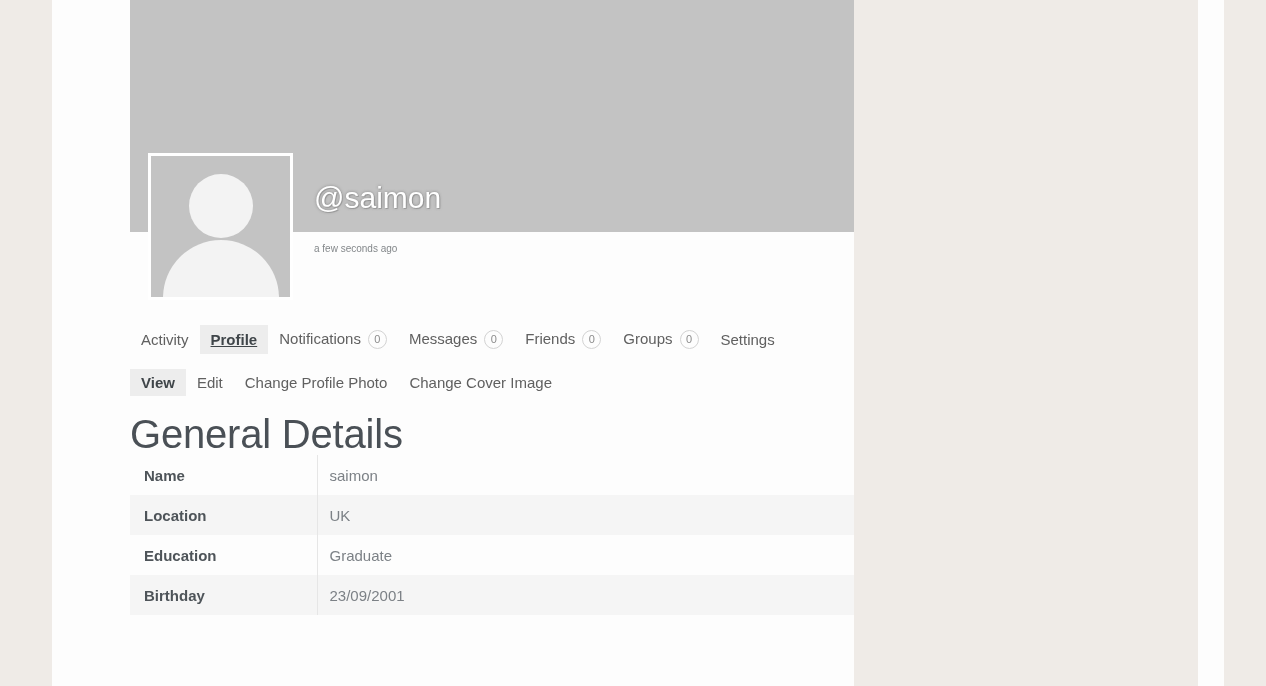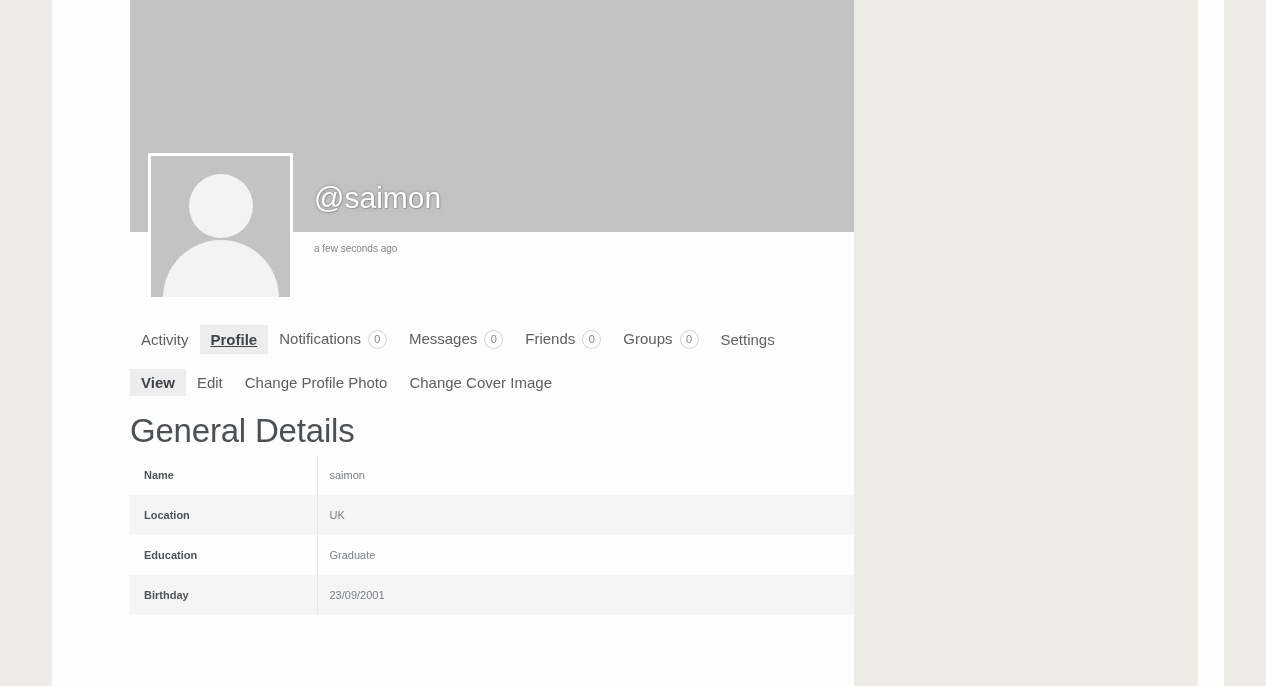--- a/index.html
+++ b/index.html
@@ -175,40 +175,40 @@
     background: #ededed;
     color: #3f4549;
     font-weight: bold;
   }
 
   
   .section-heading {
     position: absolute;
     left: 78px;
     top: 412px;
-    font-size: 33px;
+    font-size: 40px;
     font-weight: 400;
     color: #4a5056;
     letter-spacing: -0.2px;
   }
 
   
   .details-table {
     position: absolute;
     left: 78px;
     top: 455px;
     width: 750px;
     border-collapse: collapse;
   }
   .details-table tr { height: 40px; }
   .details-table tr:nth-child(even) { background: #f5f5f5; }
   .details-table td {
     padding: 0 0 0 14px;
     vertical-align: middle;
-    font-size: 11px;
+    font-size: 15px;
     border: none;
   }
   .details-table td.cell-label {
     width: 187px;
     font-weight: bold;
     color: #4e5459;
     border-right: 1px solid #e6e6e6;
   }
   .details-table td.cell-value {
     padding-left: 12px;

